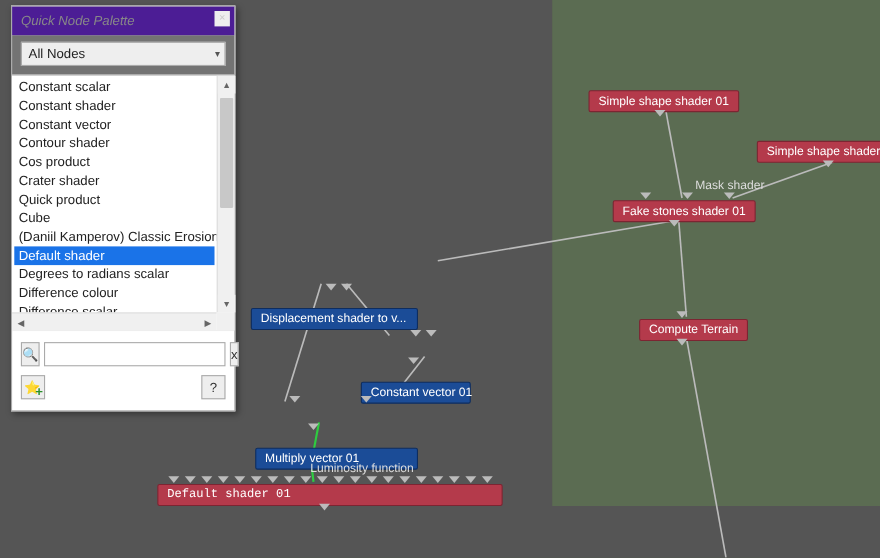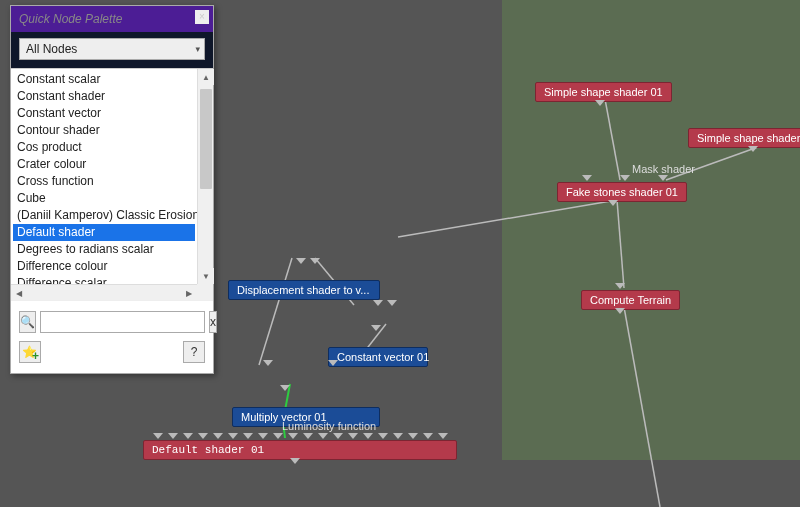--- a/index.html
+++ b/index.html
@@ -53,21 +53,21 @@
     position: absolute;
     right: 4px; top: 4px;
     width: 14px; height: 14px;
     background: #eee;
     line-height: 14px;
     text-align: center;
     color: #ccc;
     font-size: 10px;
     font-style: normal;
   }
-  .dropdown-row { padding: 6px 8px 8px 8px; background:#0f172a; }
+  .dropdown-row { padding: 6px 8px 8px 8px; background:#737373; }
   .dropdown {
     width: 100%;
     border: 1px solid #aaa;
     background: #eee;
     padding: 3px 18px 3px 6px;
     font-size: 12px;
     position: relative;
     color: #222;
   }
   .dropdown .chev {
@@ -318,22 +318,22 @@
       <span class="chev">▾</span>
     </div>
   </div>
   <div class="list-wrap">
     <div class="list" id="node-list">
         <div class="list-item">Constant scalar</div>
         <div class="list-item">Constant shader</div>
         <div class="list-item">Constant vector</div>
         <div class="list-item">Contour shader</div>
         <div class="list-item">Cos product</div>
-        <div class="list-item">Crater colour</div>
-        <div class="list-item">Cross function</div>
+        <div class="list-item">Crater shader</div>
+        <div class="list-item">Quick product</div>
         <div class="list-item">Cube</div>
         <div class="list-item">(Daniil Kamperov) Classic Erosion</div>
         <div class="list-item selected">Default shader</div>
         <div class="list-item">Degrees to radians scalar</div>
         <div class="list-item">Difference colour</div>
         <div class="list-item">Difference scalar</div>
       </div>
     <div class="vscroll">
       <div class="arrow up">▲</div>
       <div class="thumb"></div>

